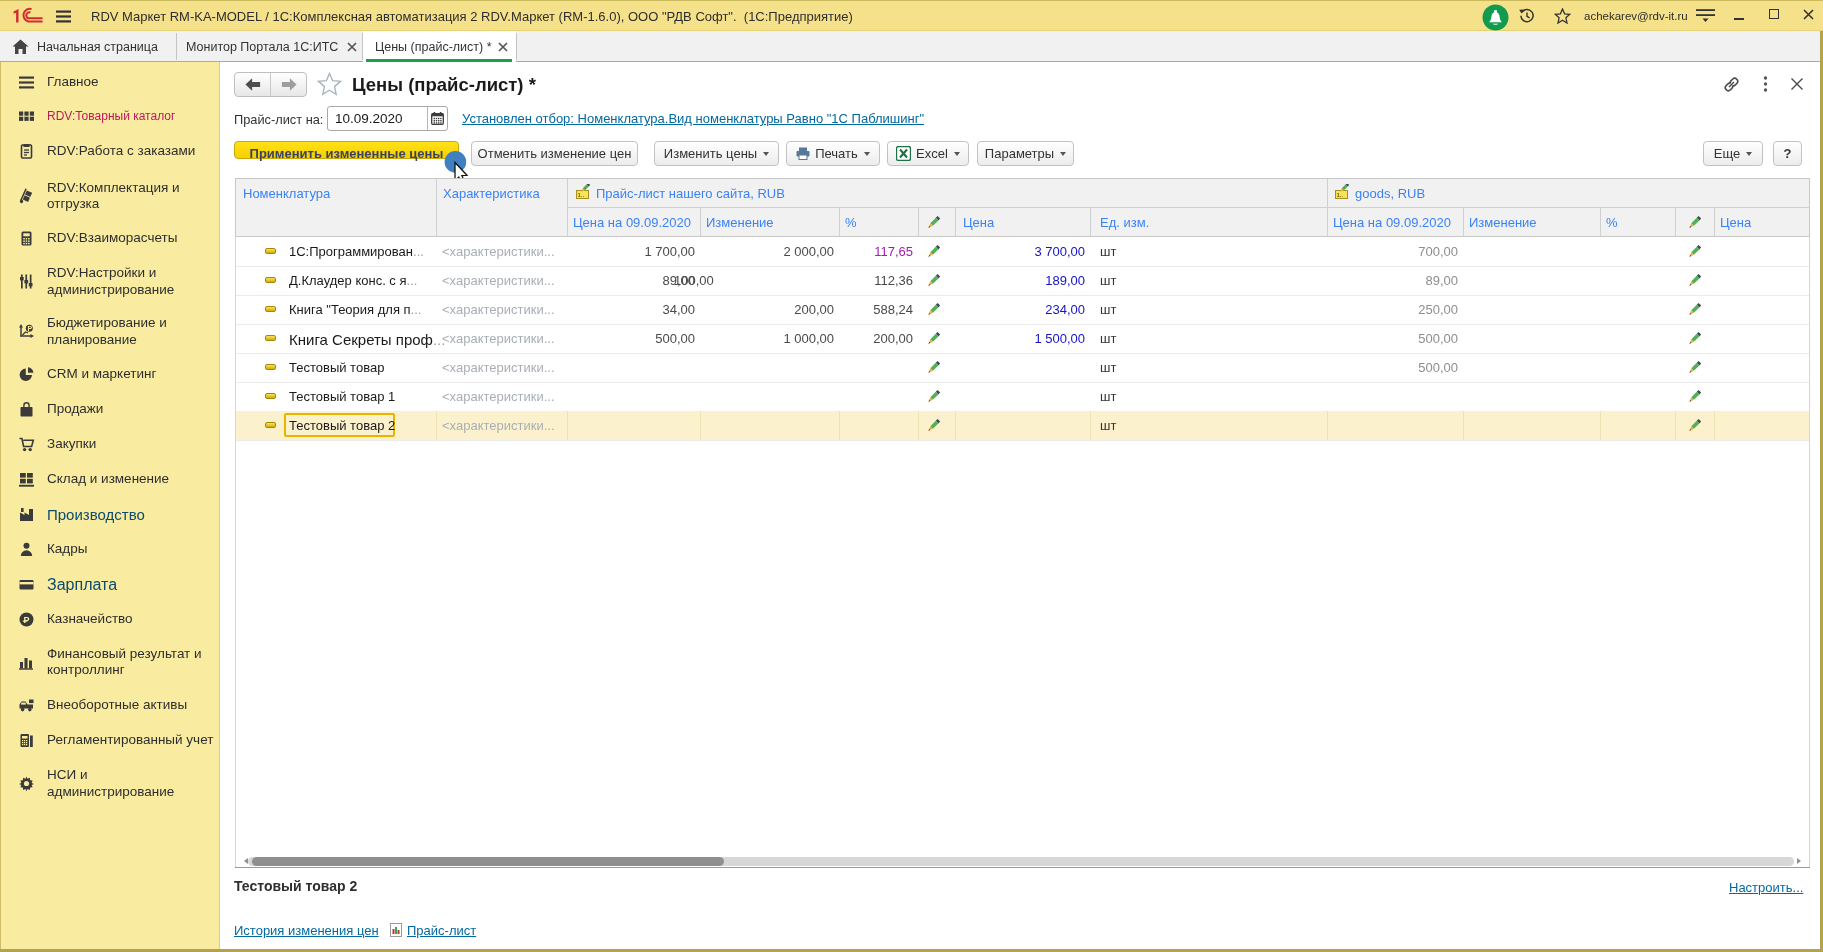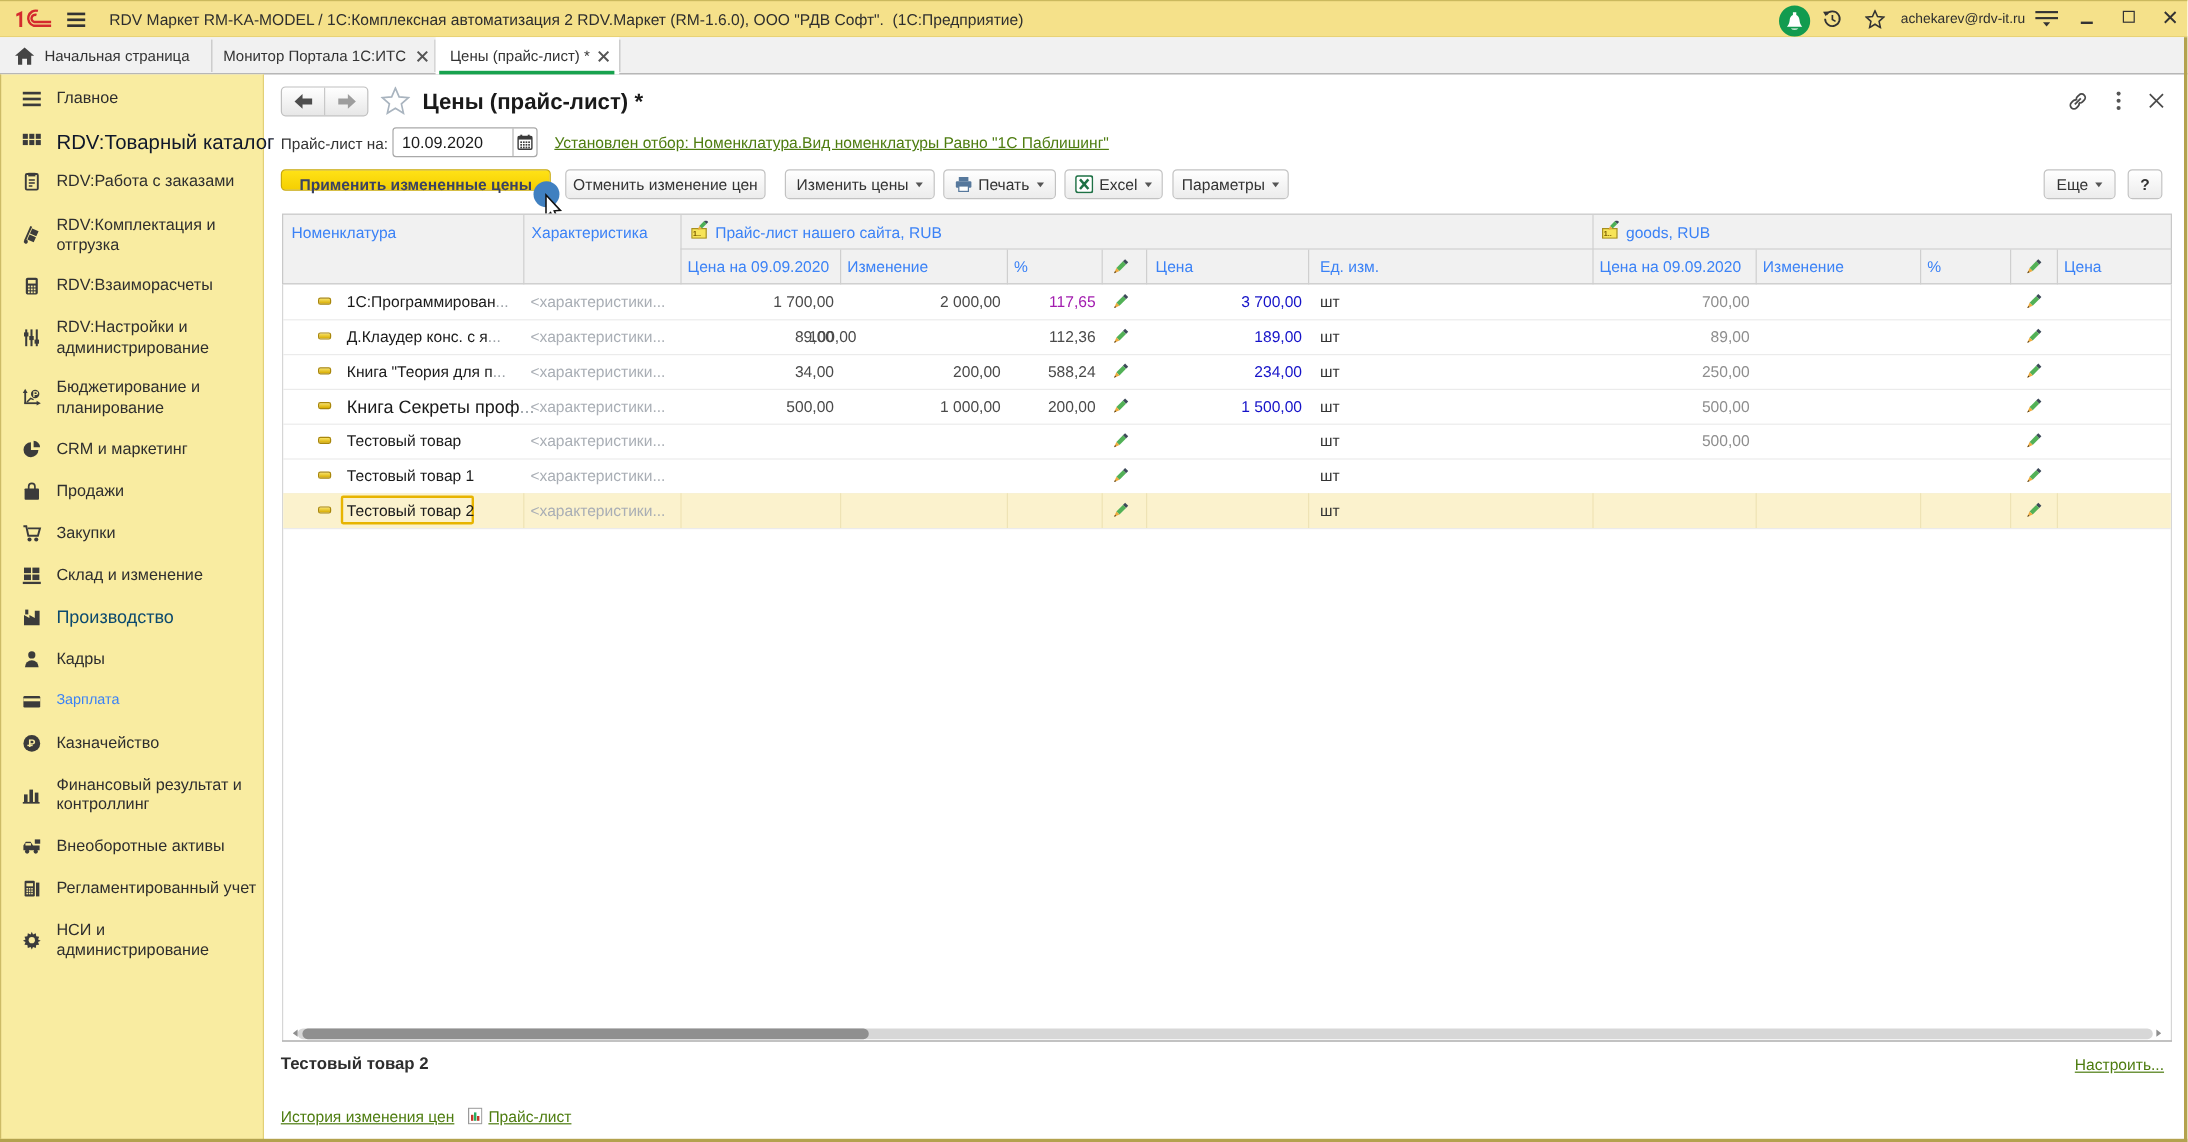--- a/index.html
+++ b/index.html
@@ -1,19 +1,19 @@
 <!DOCTYPE html>
 <html><head><meta charset="utf-8"><title>1C</title><style>
 *{margin:0;padding:0;box-sizing:border-box}
 html,body{width:1823px;height:952px;overflow:hidden}
 body{font-family:"Liberation Sans",sans-serif;background:#fff;position:relative;font-size:13px;color:#333}
 .abs{position:absolute}
 .btn{position:absolute;height:25px;border:1px solid #c2c2c2;border-radius:4px;
  background:linear-gradient(#ffffff,#ececec);font-size:13px;color:#333;text-align:center;line-height:23px}
-.link{color:#4d7c0f;text-decoration:underline;font-size:13px;white-space:nowrap}
+.link{color:#0369a1;text-decoration:underline;font-size:13px;white-space:nowrap}
 .hdrtxt{font-size:13px;color:#3b82f6;white-space:nowrap}
 .num{position:absolute;font-size:13px;color:#333;white-space:nowrap}
 .caret{display:inline-block;width:0;height:0;border-left:3.5px solid transparent;border-right:3.5px solid transparent;border-top:4px solid #555;margin-left:6px;vertical-align:2px}
 .vline{position:absolute;width:1px;background:#cfcfcf}
 .hline{position:absolute;height:1px;background:#cfcfcf}
 </style></head>
 <body>
 <div class="abs" style="left:0;top:0;width:1823px;height:31px;background:#f5e18a;border-bottom:1px solid #e8d276;border-top:1.5px solid #cbb95e"></div>
 <svg class="abs" style="left:12px;top:8px;overflow:visible" width="32" height="16" viewBox="0 0 32 16">
 <g fill="none" stroke="#d42a2e" stroke-width="2">
@@ -79,21 +79,21 @@
   </svg>
 <div class="abs" style="left:47px;top:74px;font-size:13.5px;color:#2e2e2e;white-space:nowrap">Главное</div>
 <svg class="abs" style="left:19px;top:110px;overflow:visible" width="15" height="15" viewBox="0 0 15 15">
     <rect x="0.0" y="1.5" width="4.2" height="4.2" fill="#3b3b3b"></rect>
     <rect x="5.4" y="1.5" width="4.2" height="4.2" fill="#3b3b3b"></rect>
     <rect x="10.8" y="1.5" width="4.2" height="4.2" fill="#3b3b3b"></rect>
     <rect x="0.0" y="6.7" width="4.2" height="4.2" fill="#3b3b3b"></rect>
     <rect x="5.4" y="6.7" width="4.2" height="4.2" fill="#3b3b3b"></rect>
     <rect x="10.8" y="6.7" width="4.2" height="4.2" fill="#3b3b3b"></rect>
   </svg>
-<div class="abs" style="left:47px;top:109px;font-size:17px;color:#0f172a;white-space:nowrap">RDV:Товарный каталог</div>
+<div class="abs" style="left:47px;top:109px;font-size:12px;color:#be185d;white-space:nowrap">RDV:Товарный каталог</div>
 <svg class="abs" style="left:19px;top:144px;overflow:visible" width="15" height="15" viewBox="0 0 15 15">
     <rect x="2.5" y="1" width="10" height="13" rx="1" fill="none" stroke="#3b3b3b" stroke-width="1.6"></rect>
     <rect x="4.5" y="0" width="6" height="3" fill="#3b3b3b"></rect>
     <line x1="5" y1="6" x2="10" y2="6" stroke="#3b3b3b" stroke-width="1.3"></line>
     <line x1="5" y1="8.5" x2="10" y2="8.5" stroke="#3b3b3b" stroke-width="1.3"></line>
     <line x1="5" y1="11" x2="8" y2="11" stroke="#3b3b3b" stroke-width="1.3"></line>
   </svg>
 <div class="abs" style="left:47px;top:143px;font-size:13.5px;color:#2e2e2e;white-space:nowrap">RDV:Работа с заказами</div>
 <svg class="abs" style="left:19px;top:189px;overflow:visible" width="15" height="15" viewBox="0 0 15 15">
     <g transform="rotate(24 6 8)">
@@ -171,21 +171,21 @@
 <div class="abs" style="left:47px;top:506px;font-size:15px;color:#0c4a6e;white-space:nowrap">Производство</div>
 <svg class="abs" style="left:19px;top:542px;overflow:visible" width="15" height="15" viewBox="0 0 15 15">
     <circle cx="7.5" cy="3.8" r="3" fill="#3b3b3b"></circle>
     <path d="M1.8 14 a5.7 5.7 0 0 1 11.4 0 Z" fill="#3b3b3b"></path>
   </svg>
 <div class="abs" style="left:47px;top:541px;font-size:13.5px;color:#2e2e2e;white-space:nowrap">Кадры</div>
 <svg class="abs" style="left:19px;top:577px;overflow:visible" width="15" height="15" viewBox="0 0 15 15">
     <rect x="0.5" y="3" width="14" height="9.5" rx="1" fill="#3b3b3b"></rect>
     <rect x="0.5" y="5" width="14" height="2.4" fill="#f9eca0"></rect>
   </svg>
-<div class="abs" style="left:47px;top:576px;font-size:12px;color:#3b82f6;white-space:nowrap">Зарплата</div>
+<div class="abs" style="left:47px;top:576px;font-size:16px;color:#0c4a6e;white-space:nowrap">Зарплата</div>
 <svg class="abs" style="left:19px;top:612px;overflow:visible" width="15" height="15" viewBox="0 0 15 15">
     <circle cx="7.5" cy="7.5" r="7" fill="#3b3b3b"></circle>
     <text x="4.6" y="10.6" font-size="9" fill="#f9eca0" font-family="Liberation Sans" font-weight="bold">P</text>
     <rect x="3.8" y="8.6" width="4.4" height="1.2" fill="#f9eca0"></rect>
   </svg>
 <div class="abs" style="left:47px;top:611px;font-size:13.5px;color:#2e2e2e;white-space:nowrap">Казначейство</div>
 <svg class="abs" style="left:19px;top:655px;overflow:visible" width="15" height="15" viewBox="0 0 15 15">
     <rect x="1" y="7" width="3" height="6.5" fill="#3b3b3b"></rect>
     <rect x="5.5" y="3" width="3" height="10.5" fill="#3b3b3b"></rect>
     <rect x="10" y="5.5" width="3" height="8" fill="#3b3b3b"></rect>

